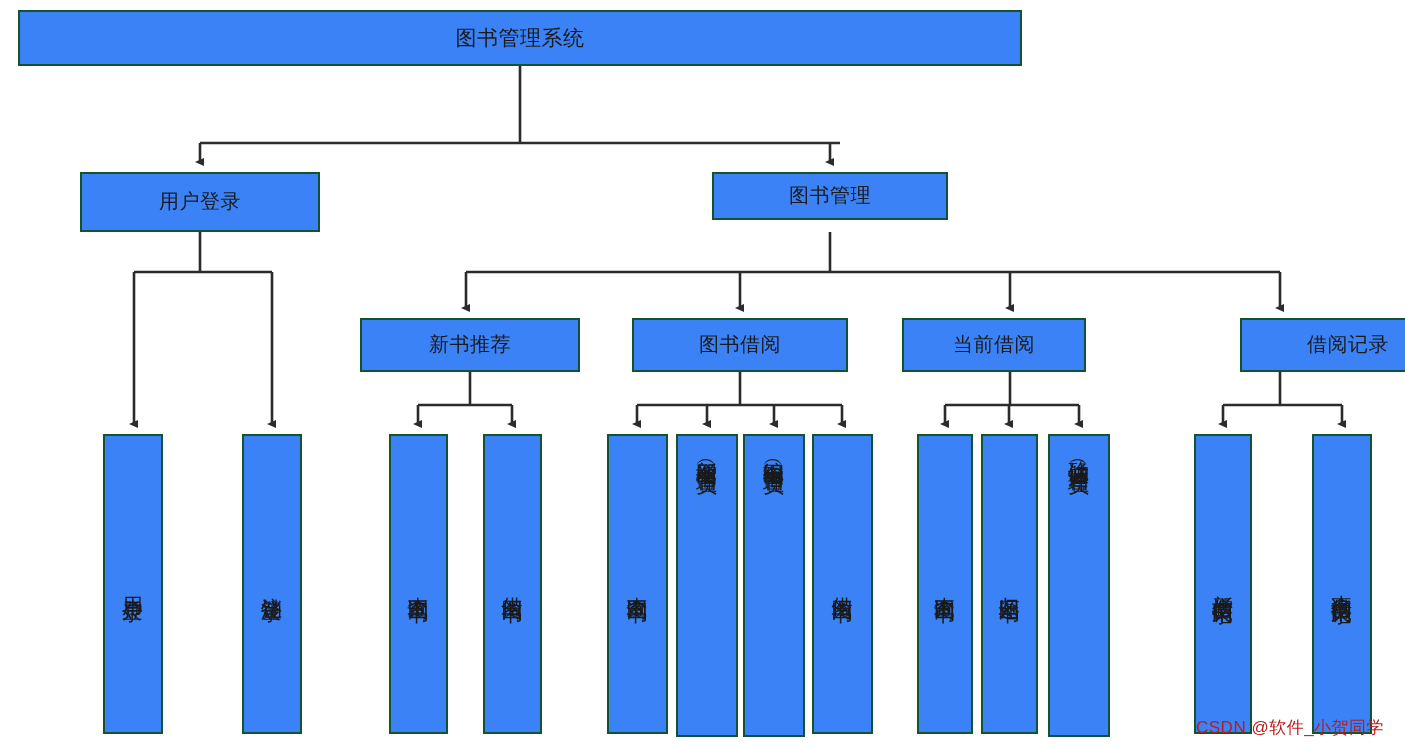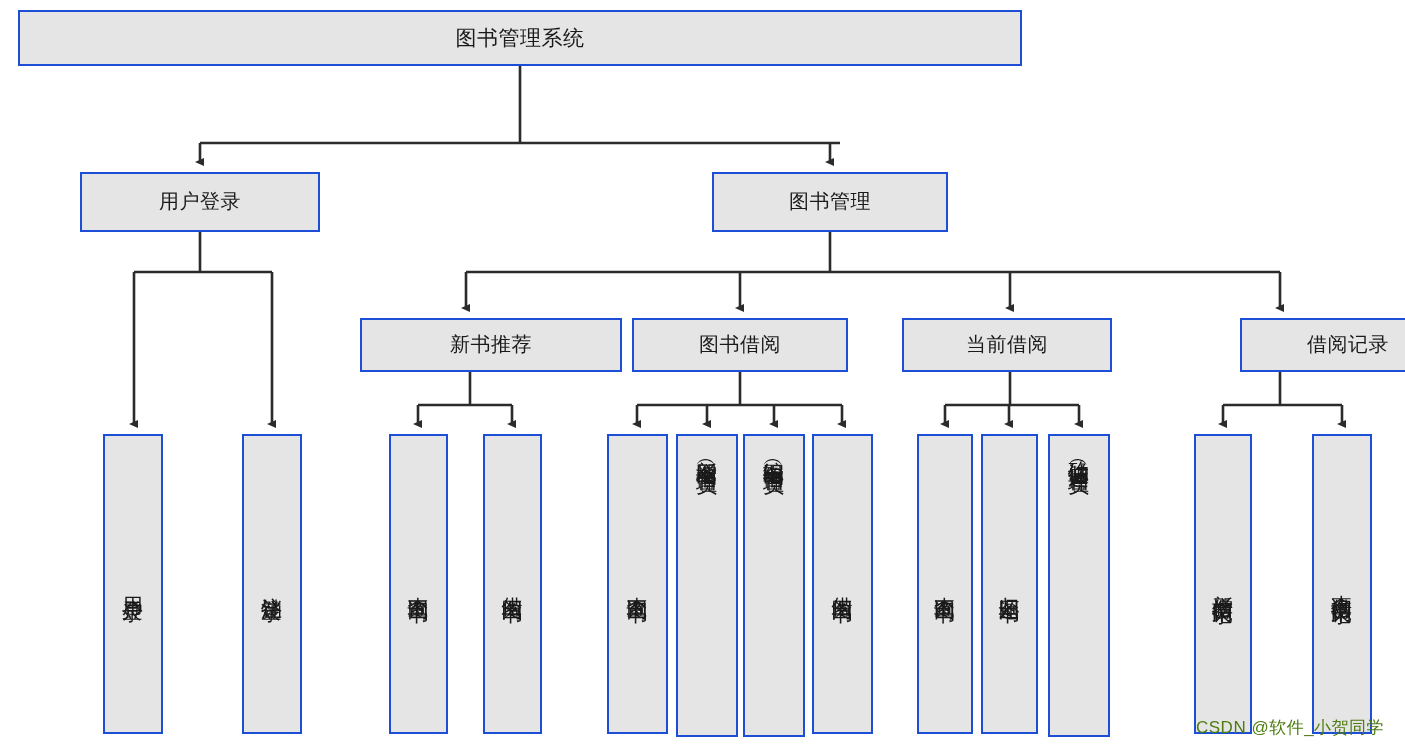--- a/index.html
+++ b/index.html
@@ -22,22 +22,22 @@
     position: absolute;
     left: 0;
     top: 0;
     width: 1405px;
     height: 747px;
     pointer-events: none;
   }
   .node {
     position: absolute;
     box-sizing: border-box;
-    background: #e5e5e5;
-    border: 2px solid #1d4ed8;
+    background: #3b82f6;
+    border: 2px solid #14532d;
     display: flex;
     align-items: center;
     justify-content: center;
     color: #1a1a1a;
   }
   .node .label {
     display: block;
     text-align: center;
     line-height: 1.18;
     white-space: nowrap;
@@ -64,21 +64,21 @@
     letter-spacing: 2px;
     line-height: 1;
     white-space: nowrap;
   }
   .node.vert.centered {
     align-items: center;
     padding-top: 0;
   }
   .watermark {
     position: absolute;
-    color: #4d7c0f;
+    color: #b91c1c;
     font-size: 17px;
     white-space: nowrap;
     letter-spacing: 0.5px;
   }
 </style>
 </head>
 <body>
 
 <div id="canvas">
 
@@ -133,33 +133,33 @@
   </svg>
 
   <div class="node horiz root" id="node-root" style="left: 18px; top: 10px; width: 1004px; height: 56px;">
     <span class="label">图书管理系统</span>
   </div>
 
   <div id="level2-container">
       <div class="node horiz" style="left: 80px; top: 172px; width: 240px; height: 60px;">
         <span class="label">用户登录</span>
       </div>
-      <div class="node horiz" style="left: 712px; top: 172px; width: 236px; height: 60px;">
+      <div class="node horiz" style="left: 712px; top: 172px; width: 236px; height: 48px;">
         <span class="label">图书管理</span>
       </div>
     </div>
 
   <div id="level3-container">
-      <div class="node horiz" style="left: 360px; top: 318px; width: 262px; height: 54px;">
+      <div class="node horiz" style="left: 360px; top: 318px; width: 220px; height: 54px;">
         <span class="label">新书推荐</span>
       </div>
       <div class="node horiz" style="left: 632px; top: 318px; width: 216px; height: 54px; justify-content: center;">
         <span class="label">图书借阅</span>
       </div>
-      <div class="node horiz" style="left: 902px; top: 318px; width: 210px; height: 54px;">
+      <div class="node horiz" style="left: 902px; top: 318px; width: 184px; height: 54px;">
         <span class="label">当前借阅</span>
       </div>
       <div class="node horiz" style="left: 1240px; top: 318px; width: 216px; height: 54px;">
         <span class="label">借阅记录</span>
       </div>
     </div>
 
   <div id="leaves-container">
       <div class="node vert centered" style="left: 103px; top: 434px; width: 60px; height: 300px;">
         <span class="label">用户登录</span>

